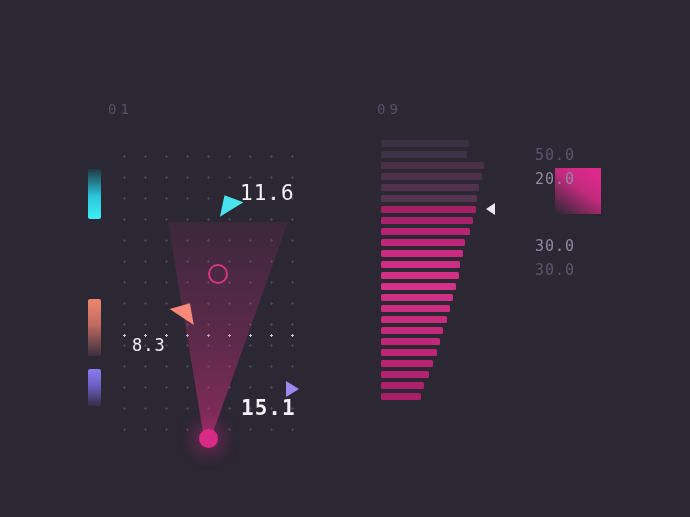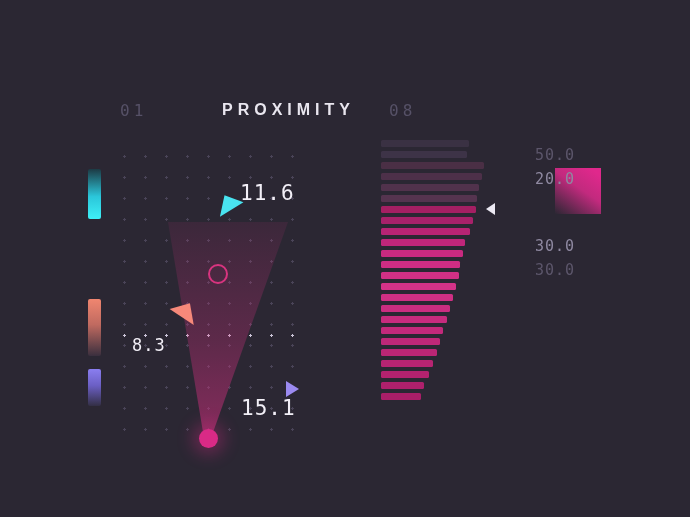--- a/index.html
+++ b/index.html
@@ -6,21 +6,21 @@
   body{
     width:690px;height:517px;
     background:#2b2733;
     font-family:"DejaVu Sans Mono", monospace;
     overflow:hidden;
     position:relative;
   }
   .stage{position:absolute;inset:0;}
 
   
-  .hdr{position:absolute;letter-spacing:4px;font-size:16px;margin-left:12px;}
+  .hdr{position:absolute;letter-spacing:4px;font-size:14px;}
   .hdr-num{color:#565167;font-weight:400;}
   .hdr-title{color:#e9e6ef;font-weight:700;font-family:"Liberation Sans",sans-serif;letter-spacing:5px;}
 
   #h-num-01{left:108px;top:101px;}
   #h-t-prox{left:210px;top:101px;}
   #h-num-02{left:377px;top:101px;}
   #h-t-vel{left:490px;top:101px;}
 
   
   #grid-panel{
@@ -71,21 +71,21 @@
   }
   #emitter{
     position:absolute;left:199px;top:429px;width:19px;height:19px;border-radius:50%;
     background:#d92a86;
     box-shadow:0 0 16px 7px rgba(217,42,134,0.32);
   }
 
   .val{position:absolute;color:#f2eff7;font-size:21px;letter-spacing:1px;}
   #v-116{left:240px;top:181px;}
   #v-83{left:132px;top:335px;font-size:17px;text-align:center;}
-  #v-151{left:241px;top:396px;}
+  #v-151{left:241px;top:396px;font-weight:bold;}
 
   
   #bars{position:absolute;left:381px;top:140px;width:110px;}
   .bar{height:7px;border-radius:1.5px;margin-bottom:4px;}
 
   #mark-left{
     position:absolute;left:486px;top:203px;width:0;height:0;
     border-right:9px solid #ece9f3;
     border-top:6px solid transparent;
     border-bottom:6px solid transparent;
@@ -105,22 +105,21 @@
     position:absolute;left:504px;top:194px;color:#ffffff;
     font-size:27px;letter-spacing:2px;font-weight:400;
   }
 </style>
 </head>
 <body>
 
 <div class="stage">
 
   <div class="hdr hdr-num" id="h-num-01">01</div>
-  <div class="hdr hdr-title" id="h-t-prox">PROXIMITY</div>
-  <div class="hdr hdr-num" id="h-num-02">08</div>
+  <div class="hdr hdr-num" id="h-num-02">09</div>
 
   <div id="grid-panel"></div>
   <div id="grid-row-bright"></div>
 
   <svg class="cone" viewBox="0 0 230 310">
     <defs>
       <linearGradient id="coneGrad" x1="0" y1="0" x2="0" y2="1">
         <stop offset="0%" stop-color="#d2307f" stop-opacity="0.10"></stop>
         <stop offset="55%" stop-color="#d2307f" stop-opacity="0.30"></stop>
         <stop offset="100%" stop-color="#d2307f" stop-opacity="0.55"></stop>

